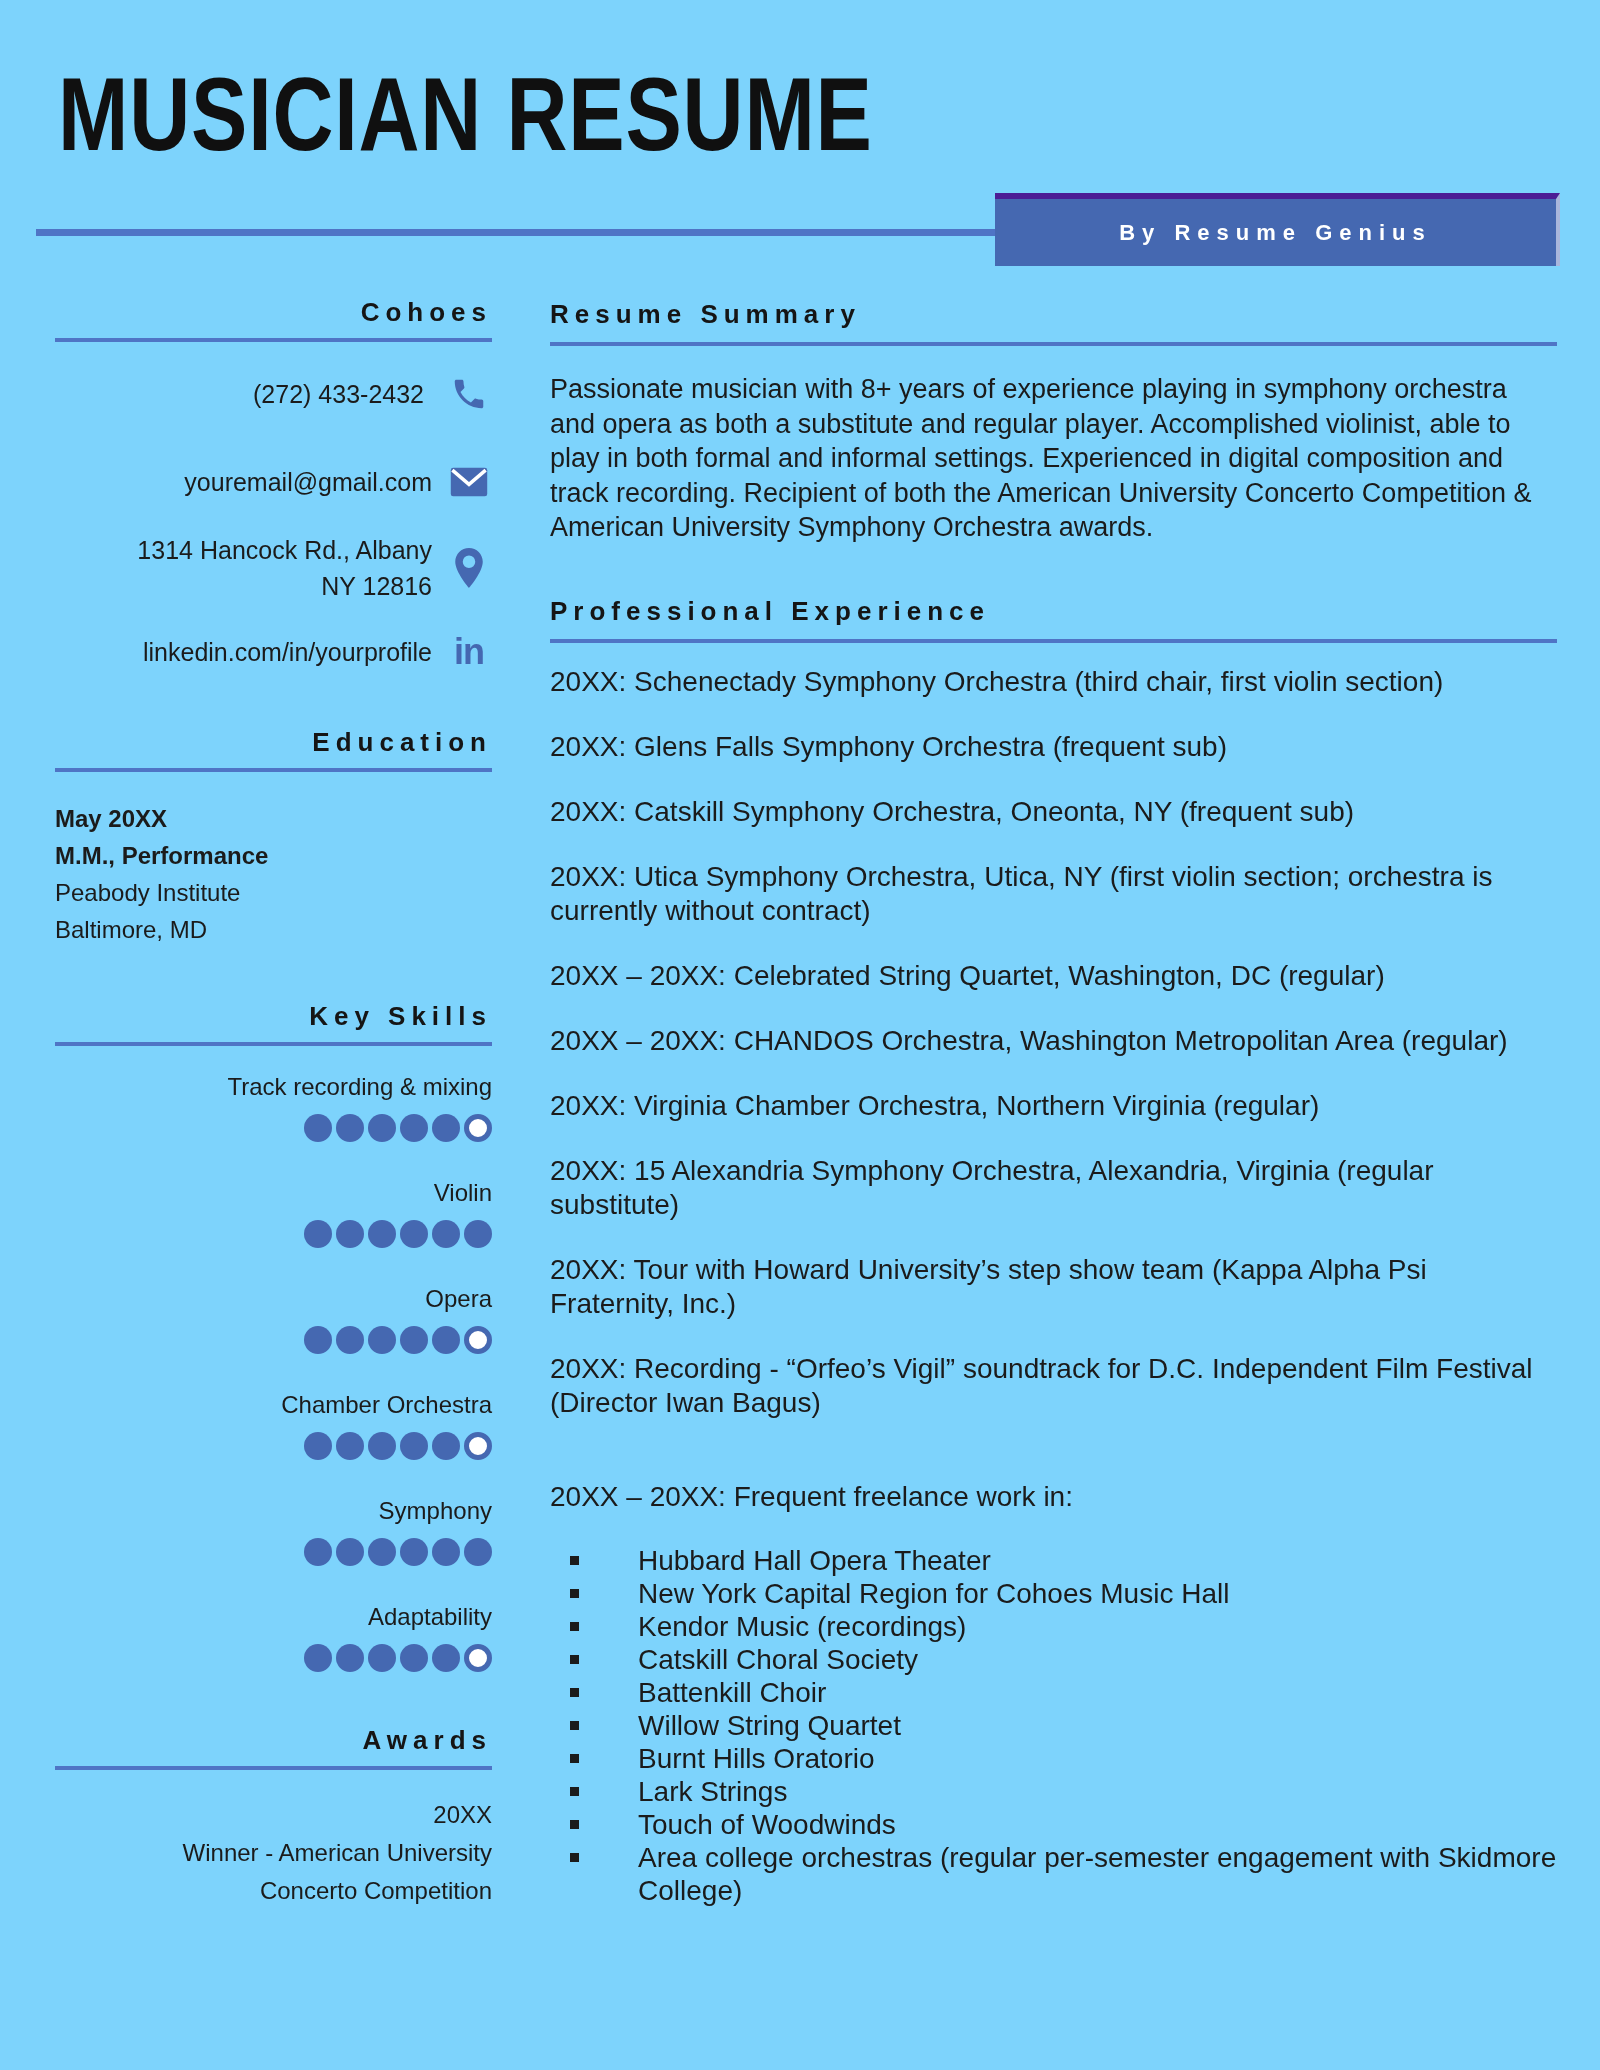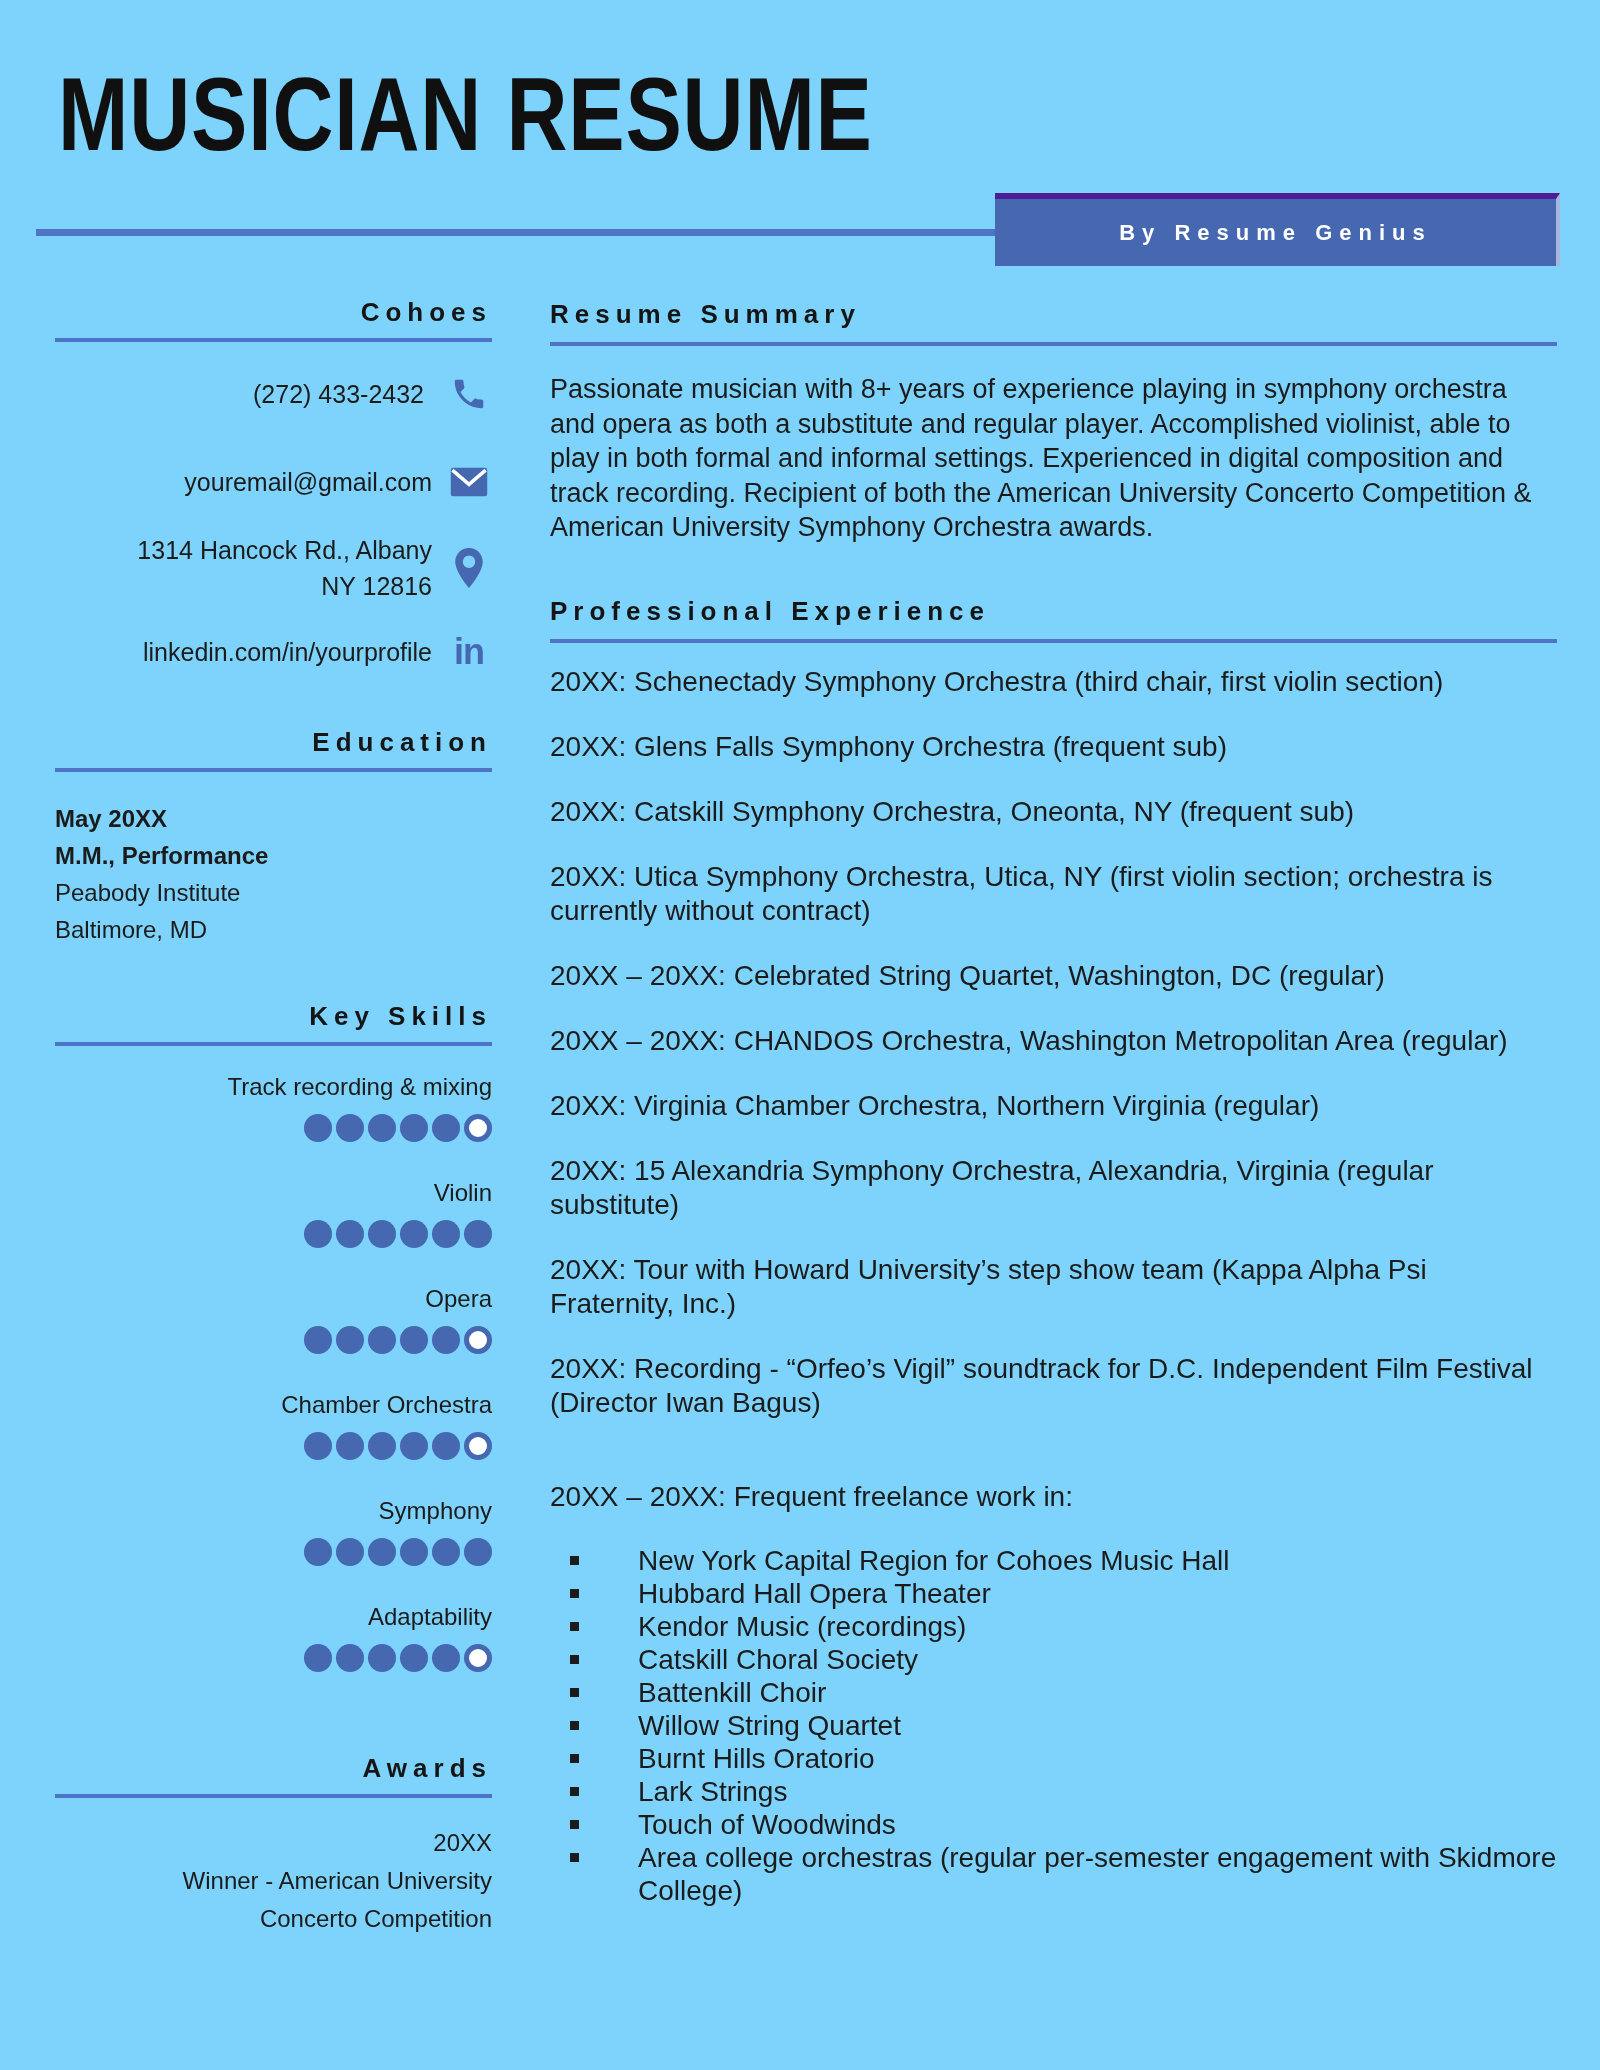--- a/index.html
+++ b/index.html
@@ -43,21 +43,21 @@
   .edu-heading{margin-top:52px;}
   .edu-block{margin-top:28px;font-size:24px;line-height:37px;text-align:left;}
   .edu-block .b{font-weight:bold;}
   .skills-heading{margin-top:52px;}
   .skill{margin-top:36px;}
   .skill:first-of-type{margin-top:26px;}
   .skill-name{font-size:24px;line-height:30px;text-align:right;}
   .dots{display:flex;justify-content:flex-end;gap:4px;margin-top:12px;}
   .dot{width:28px;height:28px;border-radius:50%;background:var(--accent);box-sizing:border-box;}
   .dot.hollow{background:#fff;border:5px solid var(--accent);}
-  .awards-heading{margin-top:80px;}
+  .awards-heading{margin-top:52px;}
   .awards-block{margin-top:26px;font-size:24px;line-height:38px;text-align:right;}
   .awards-block .b{font-weight:normal;}
   
   .main{position:absolute;left:550px;top:298px;width:1007px;}
   .main-heading{
     font-size:26px;font-weight:bold;letter-spacing:6px;color:#151515;line-height:32px;
     padding-bottom:12px;border-bottom:4px solid var(--line);white-space:nowrap;
   }
   .summary-text{margin:26px 0 0 0;font-size:27px;line-height:34.5px;}
   .exp-heading{margin-top:50px;}
@@ -228,22 +228,22 @@
         <p>20XX – 20XX: CHANDOS Orchestra, Washington Metropolitan Area (regular)</p>
         <p>20XX: Virginia Chamber Orchestra, Northern Virginia (regular)</p>
         <p>20XX: 15 Alexandria Symphony Orchestra, Alexandria, Virginia (regular substitute)</p>
         <p>20XX: Tour with Howard University’s step show team (Kappa Alpha Psi Fraternity, Inc.)</p>
         <p>20XX: Recording - “Orfeo’s Vigil” soundtrack for D.C. Independent Film Festival (Director Iwan Bagus)</p>
       </div>
 
     <p class="freelance-lead">20XX – 20XX: Frequent freelance work in:</p>
 
     <ul class="clients">
+        <li>Hubbard Hall Opera Theater</li>
         <li>New York Capital Region for Cohoes Music Hall</li>
-        <li>Hubbard Hall Opera Theater</li>
         <li>Kendor Music (recordings)</li>
         <li>Catskill Choral Society</li>
         <li>Battenkill Choir</li>
         <li>Willow String Quartet</li>
         <li>Burnt Hills Oratorio</li>
         <li>Lark Strings</li>
         <li>Touch of Woodwinds</li>
         <li>Area college orchestras (regular per-semester engagement with Skidmore College)</li>
       </ul>
 

